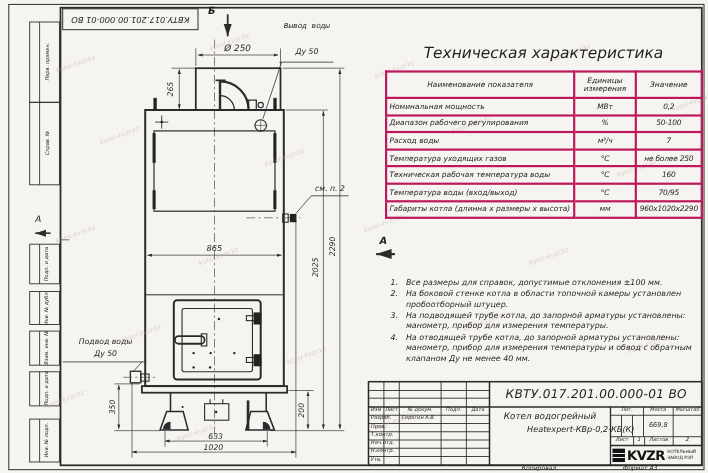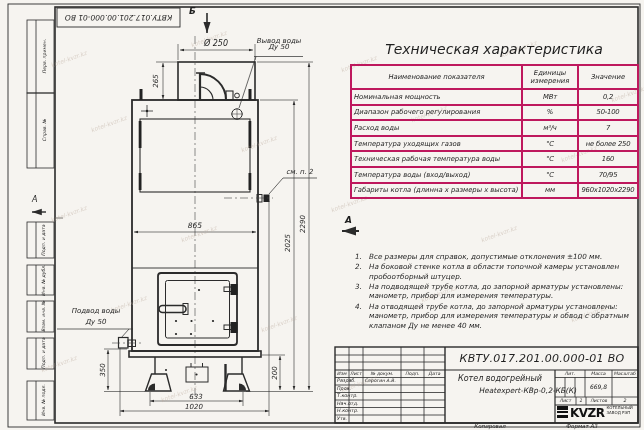--- a/index.html
+++ b/index.html
@@ -21,21 +21,21 @@
   td.nm{text-align:left;padding-left:3px;}
   td.ct{text-align:center;letter-spacing:-0.2px;}
   .notes{position:absolute;left:352px;top:252px;width:285px;font-style:italic;
       font-size:7.2px;line-height:1.3;color:#1f1f1f;}
   .note{display:flex;margin-bottom:1px;}
   .note .num{width:14px;flex:none;padding-left:3px;}
   .note .txt{flex:1;}
   .tbt{position:absolute;font-style:italic;color:#1f1f1f;white-space:nowrap;
       font-family:"DejaVu Sans",sans-serif;line-height:1;}
   .logo{position:absolute;left:557px;top:406px;width:80px;height:15px;display:flex;
-      align-items:flex-start;gap:2px;}
+      align-items:center;gap:2px;}
   .emblem{width:11px;height:12px;background:#111;
       background-image:linear-gradient(#111 30%,#f6f4f0 30%,#f6f4f0 40%,#111 40%,#111 62%,#f6f4f0 62%,#f6f4f0 72%,#111 72%);}
   .kvzr{font-weight:bold;font-size:12px;letter-spacing:-0.5px;color:#111;font-style:normal;}
   .logosub{display:flex;flex-direction:column;font-size:4px;color:#222;line-height:1.15;font-style:normal;}
 </style>
 </head>
 <body>
 
 <div class="page">
 
@@ -235,21 +235,21 @@
   <div class="t rot" style="left:44px;top:280px;font-size:4.6px;">Инв. № дубл.</div>
   <div class="t rot" style="left:44px;top:316px;font-size:4.6px;">Взам. инв. №</div>
   <div class="t rot" style="left:44px;top:353px;font-size:4.6px;">Подп. и дата</div>
   <div class="t rot" style="left:44px;top:400px;font-size:4.6px;">Инв. № подл.</div>
 
   <div class="t" style="left:189px;top:7px;font-size:9px;font-weight:bold;">Б</div>
   <div class="t" style="left:345px;top:216px;font-size:9px;font-weight:bold;">А</div>
   <div class="t" style="left:32px;top:196px;font-size:8px;">А</div>
 
   <div class="t c" style="left:194px;top:40px;width:44px;font-size:8px;">Ø 250</div>
-  <div class="t c" style="left:253px;top:38px;width:52px;font-size:7px;">Вывод воды</div>
+  <div class="t c" style="left:253px;top:21px;width:52px;font-size:7px;font-family:Liberation Mono, monospace;">Вывод воды</div>
   <div class="t c" style="left:253px;top:44px;width:52px;font-size:7px;">Ду 50</div>
   <div class="t rot" style="left:156px;top:81px;font-size:7px;">265</div>
   <div class="t c" style="left:180px;top:222px;width:30px;font-size:7.5px;">865</div>
   <div class="t rot" style="left:303px;top:224px;font-size:7px;">2290</div>
   <div class="t rot" style="left:288px;top:243px;font-size:7px;">2025</div>
   <div class="t c" style="left:282px;top:169px;width:36px;font-size:7px;">см. п. 2</div>
   <div class="t c" style="left:58px;top:308px;width:76px;font-size:7px;">Подвод воды</div>
   <div class="t c" style="left:58px;top:319px;width:76px;font-size:7px;">Ду 50</div>
   <div class="t rot" style="left:103px;top:370px;font-size:7px;">350</div>
   <div class="t rot" style="left:275px;top:373px;font-size:7px;">200</div>

